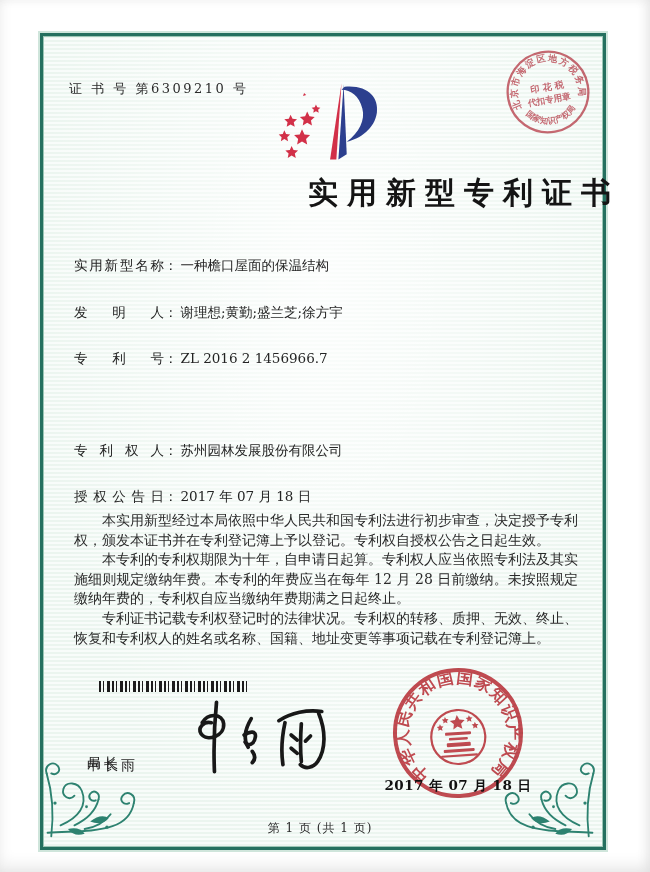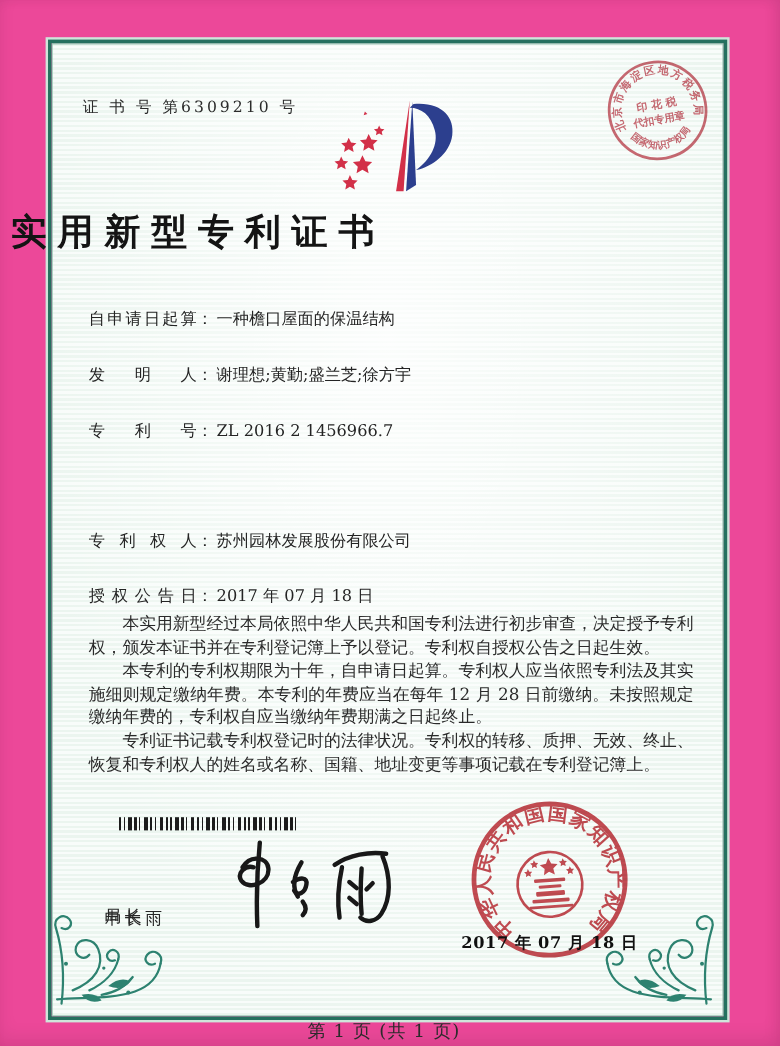--- a/index.html
+++ b/index.html
@@ -1,34 +1,34 @@
 <!DOCTYPE html>
 <html><head>
 <meta charset="utf-8">
 <style>
   html,body{margin:0;padding:0;background:#e8e8e4;}
   .page{
     position:relative;width:650px;height:872px;margin:0 auto;
-    background:#ec4899;overflow:hidden;
+    background:#ffffff;overflow:hidden;
     font-family:"DejaVu Serif","Liberation Serif",serif;
     color:#262626;
     box-shadow:inset 0 -8px 14px rgba(0,0,0,.07), inset -6px 0 10px rgba(0,0,0,.04), inset 0 4px 8px rgba(0,0,0,.02);
   }
   .frame{
     position:absolute;left:40px;top:33px;width:560px;height:811px;
     border:3px solid #25705f;
     box-shadow:0 0 0 2px #cfe5db, inset 0 0 0 1px #9cc6b6;
     background:
       radial-gradient(ellipse at 50% 30%, rgba(255,255,255,.8), rgba(255,255,255,0) 75%),
       repeating-linear-gradient(180deg,#ebf5ef 0px,#ebf5ef 2px,#f8fcfa 2px,#f8fcfa 4px);
   }
   .cert-no{position:absolute;left:69px;top:80px;font-size:13px;letter-spacing:2.5px;color:#2b2b2b;}
   .logo{position:absolute;left:276px;top:80px;width:104px;height:84px;}
   .title{
-    position:absolute;left:0;top:173px;width:620px;text-align:left;
+    position:absolute;left:0;top:173px;width:620px;text-align:right;
     font-size:30px;font-weight:700;letter-spacing:9px;padding-left:9px;box-sizing:border-box;color:#141414;
   }
   .field{position:absolute;left:74px;font-size:13.5px;white-space:nowrap;color:#242424;}
   .flabel{display:inline-block;width:90px;text-align:justify;text-align-last:justify;vertical-align:bottom;}
   .fcolon{display:inline-block;}
   .fvalue{margin-left:3px;}
   .f0{top:257px}.f1{top:304px}.f2{top:350px}.f3{top:396px}.f4{top:442px}.f5{top:488px}
   .body-text{
     position:absolute;left:74px;top:511px;width:504px;
     font-size:14px;line-height:19.6px;text-align:justify;color:#2a2a2a;
@@ -45,21 +45,21 @@
   .grant-date{
     position:absolute;left:382px;top:777px;width:152px;text-align:center;
     font-size:13.5px;font-weight:600;letter-spacing:.5px;color:#101010;
   }
   .tax-stamp{position:absolute;left:500px;top:44px;width:96px;height:96px;opacity:.85;mix-blend-mode:multiply;transform:rotate(-10deg);}
   .flourish{position:absolute;width:102px;height:102px;}
   .flourish.left{left:42px;top:740px;}
   .flourish.right{left:496px;top:740px;transform:scaleX(-1);}
   .footer{
     position:absolute;left:40px;top:820px;width:560px;text-align:center;
-    font-size:15px;letter-spacing:1px;color:#2b2b2b;margin-top:30px;
+    font-size:12px;letter-spacing:1px;color:#2b2b2b;
   }
   svg text{font-family:"DejaVu Sans","Liberation Sans",sans-serif;}
 </style>
 </head>
 <body>
 
 <div class="page">
 
   <div class="frame"></div>
 
@@ -78,21 +78,21 @@
         <path d="M 8,48 l 1.7,3.5 3.9,.5 -2.8,2.6 .8,3.8 -3.6,-2 -3.3,2 .7,-3.8 -2.8,-2.6 3.9,-.5 z"></path>
         <path d="M 25,47 l 2.4,4.9 5.4,.7 -3.9,3.7 1.1,5.3 -5,-2.8 -4.7,2.8 1,-5.3 -3.9,-3.7 5.4,-.7 z"></path>
         <path d="M 15,63 l 1.9,3.9 4.3,.5 -3.1,2.9 .9,4.2 -4,-2.2 -3.7,2.2 .8,-4.2 -3.1,-2.9 4.3,-.5 z"></path>
       </g>
     </g>
   </svg>
 
   <div class="title">实用新型专利证书</div>
 
   <div class="field f0">
-    <span class="flabel">自申请日起算</span><span class="fcolon">：</span><span class="fvalue">一种檐口屋面的保温结构</span>
+    <span class="flabel">实用新型名称</span><span class="fcolon">：</span><span class="fvalue">一种檐口屋面的保温结构</span>
   </div>
   <div class="field f1">
     <span class="flabel">发明人</span><span class="fcolon">：</span><span class="fvalue">谢理想;黄勤;盛兰芝;徐方宇</span>
   </div>
   <div class="field f2">
     <span class="flabel">专利号</span><span class="fcolon">：</span><span class="fvalue">ZL 2016 2 1456966.7</span>
   </div>
   <div class="field f4">
     <span class="flabel">专利权人</span><span class="fcolon">：</span><span class="fvalue">苏州园林发展股份有限公司</span>
   </div>

